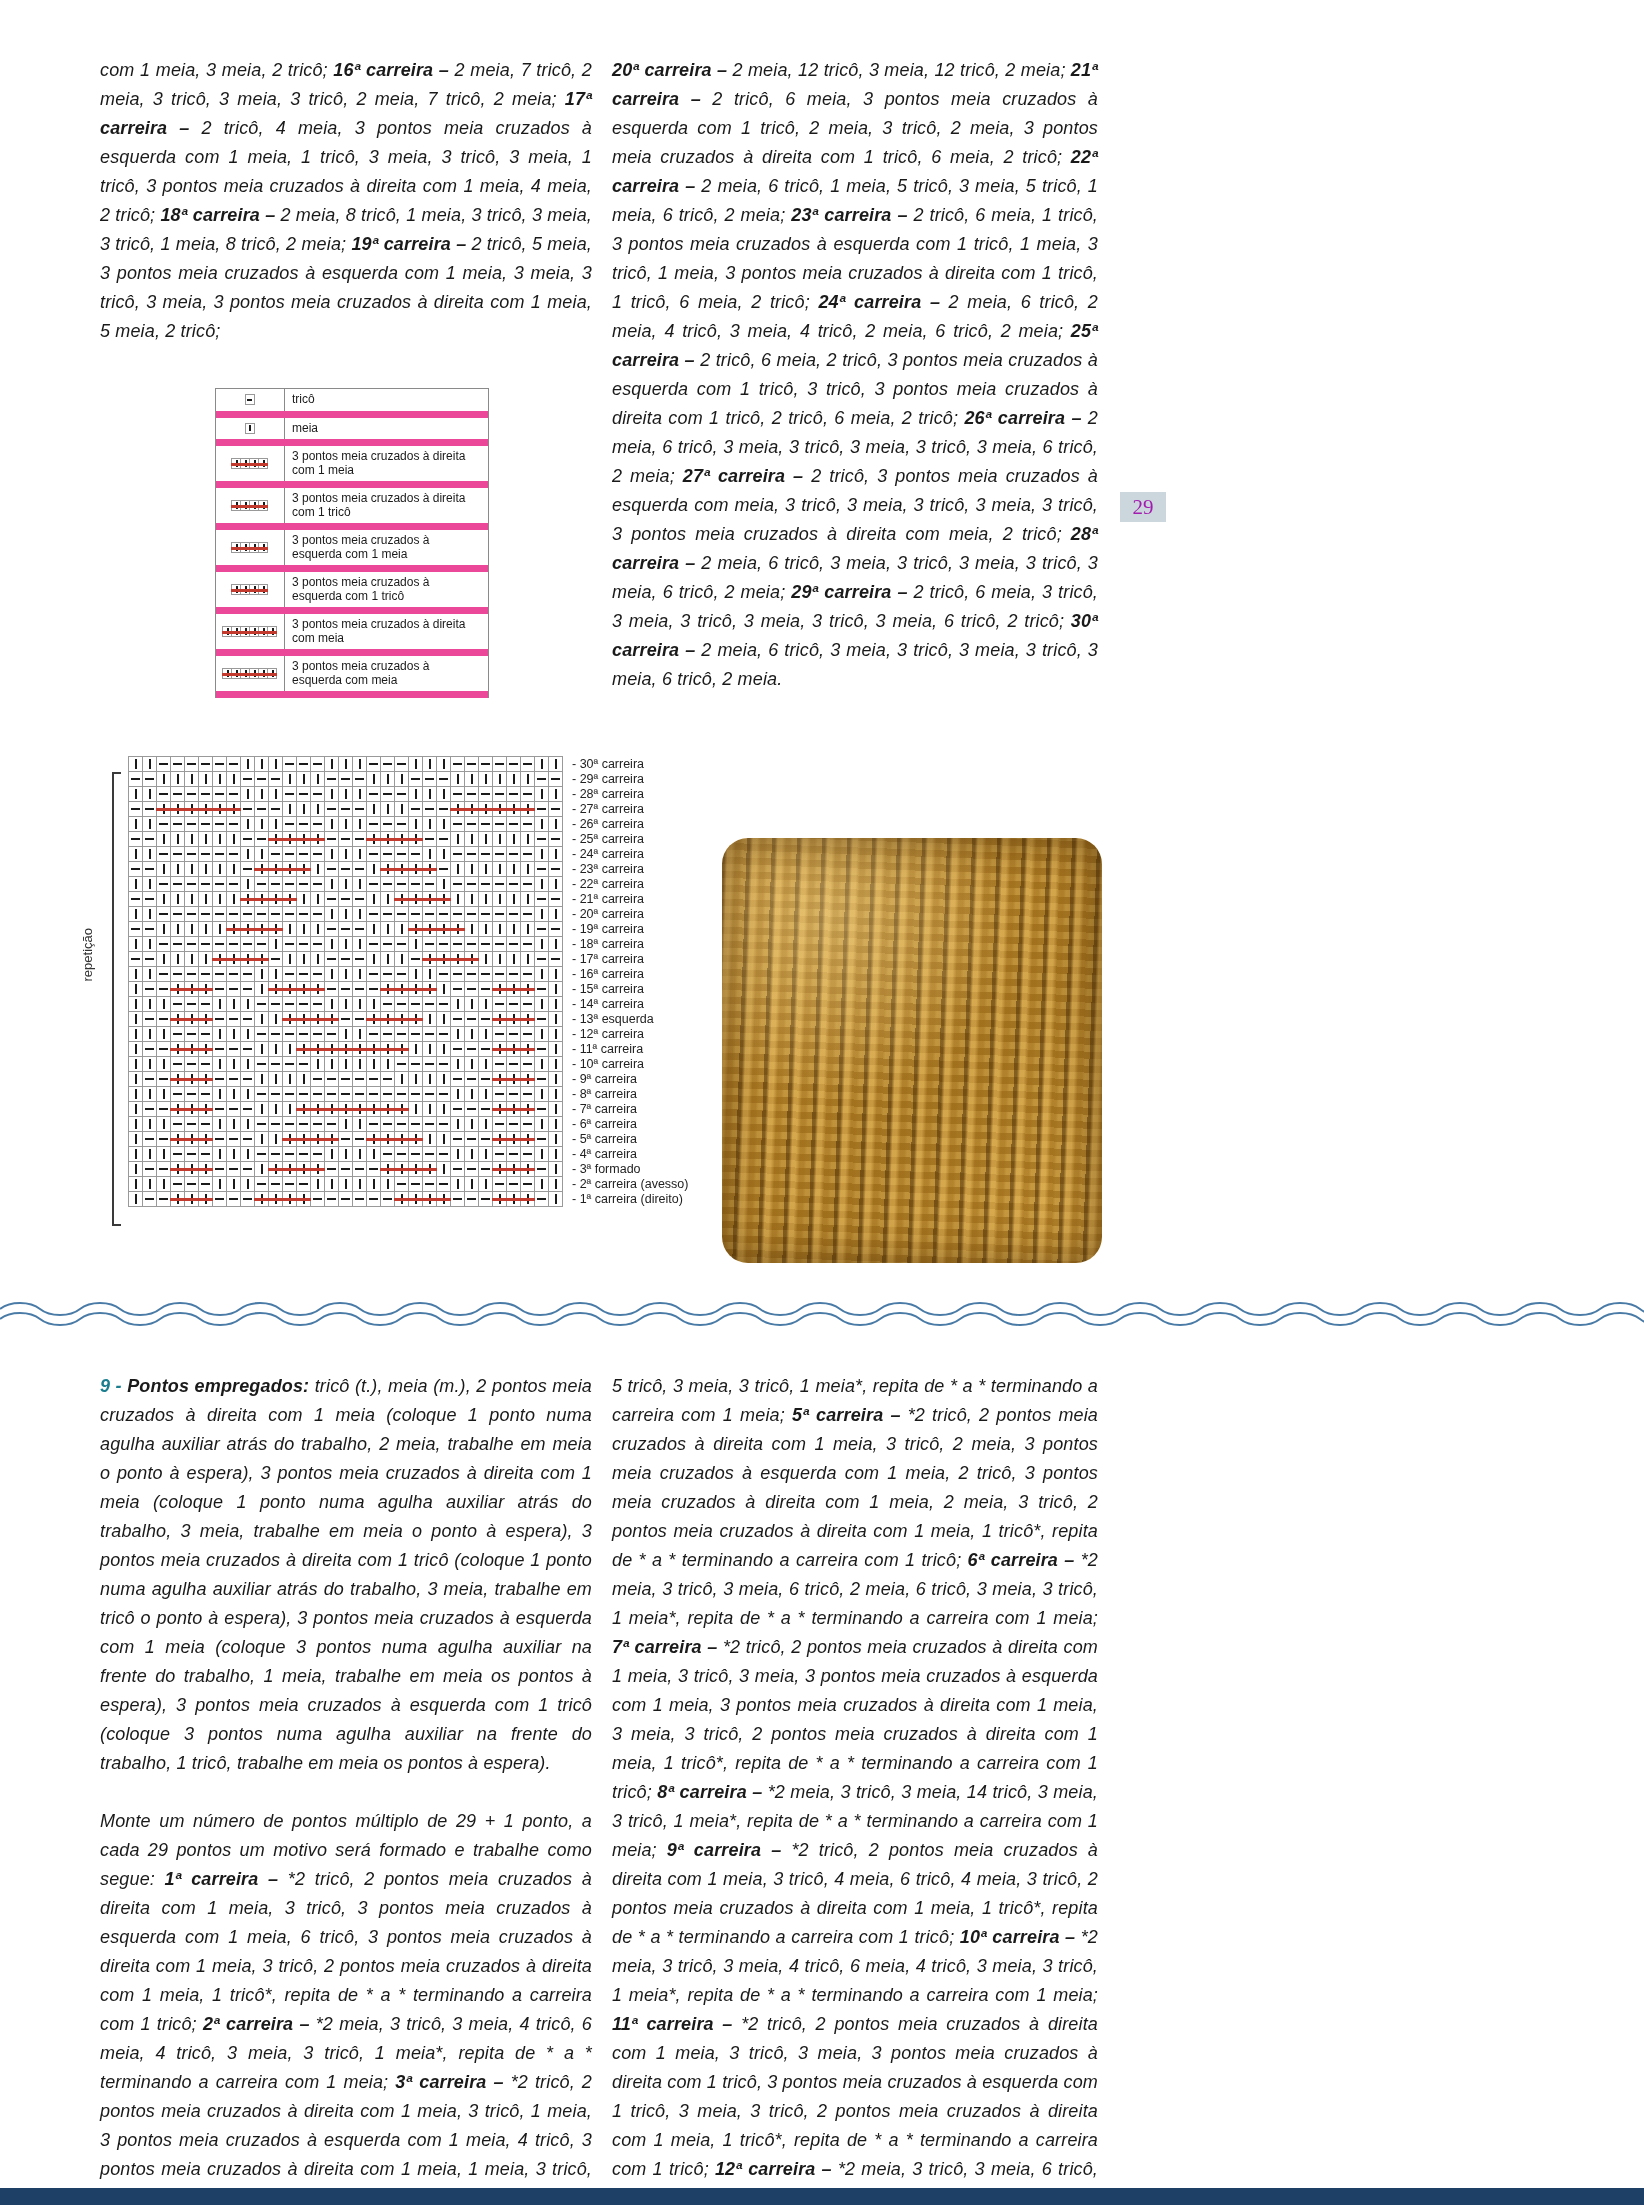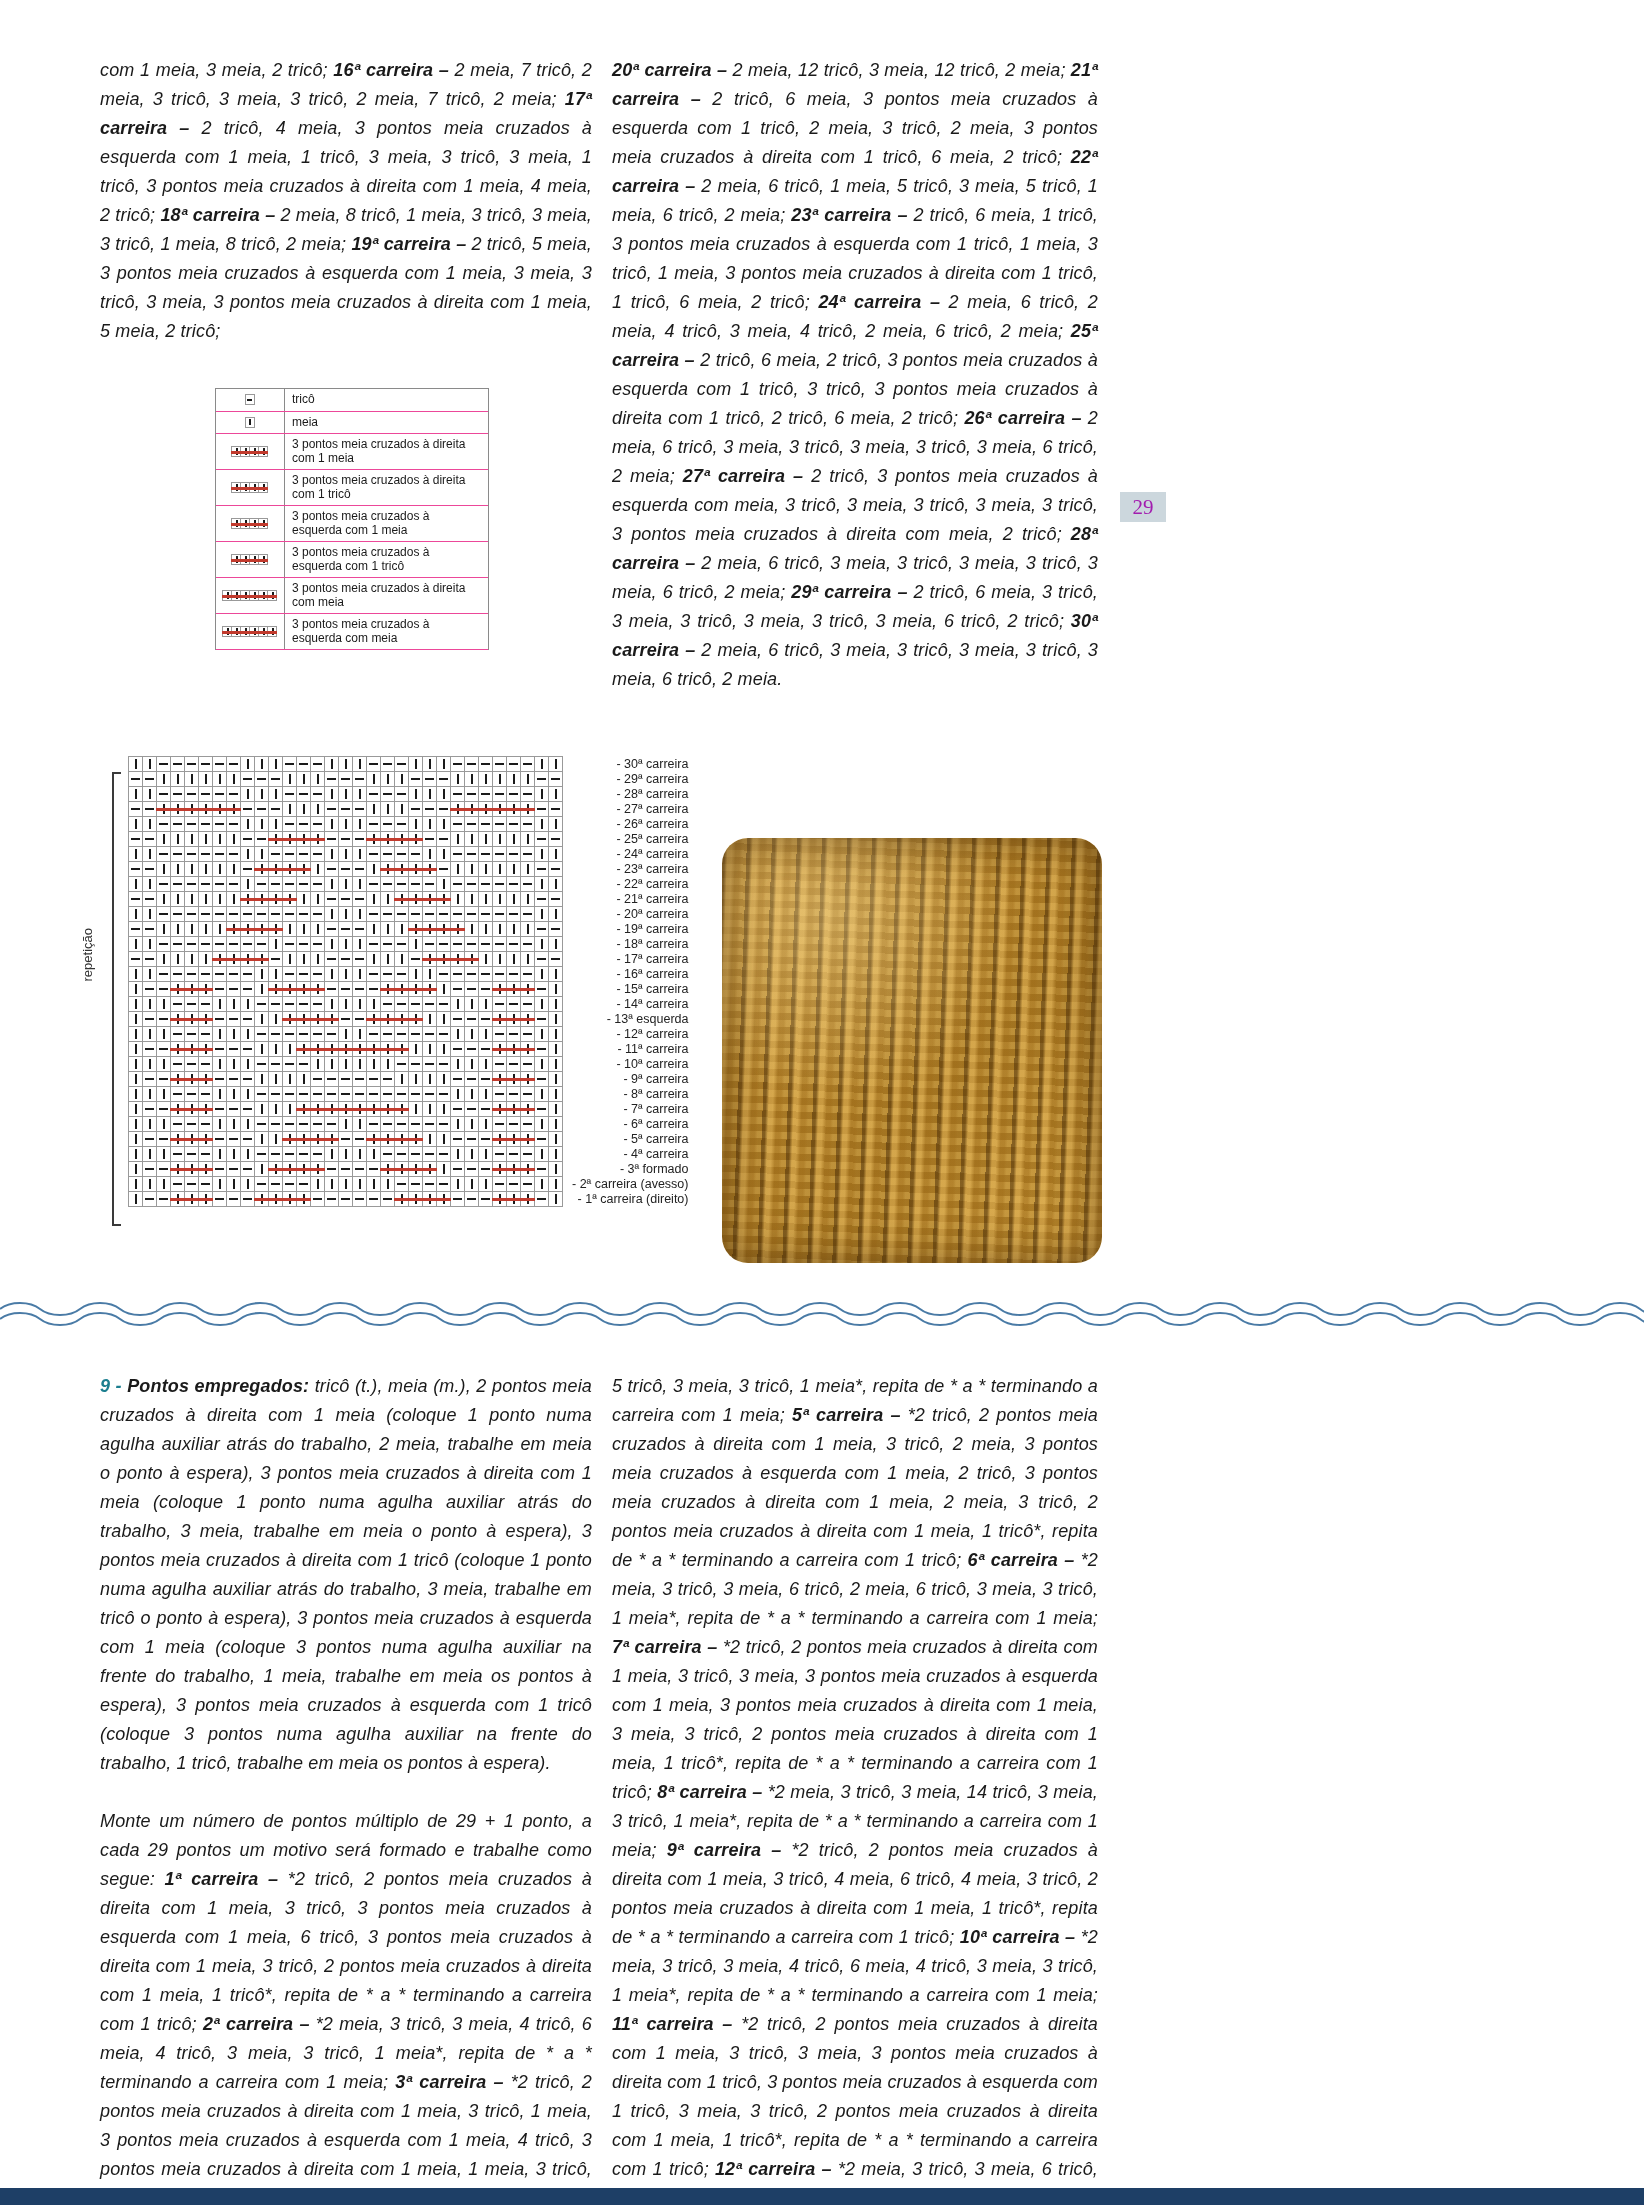--- a/index.html
+++ b/index.html
@@ -14,28 +14,28 @@
   .br{left:612px;top:1372px;width:486px;}
   .para + .para{margin-top:29px;}
 
   
   .pagenum{position:absolute;left:1120px;top:492px;width:46px;height:30px;background:#ccd7dd;
            display:flex;align-items:center;justify-content:center;
            font-family:"Liberation Serif",serif;font-size:21px;color:#a21caf;}
 
   
   .legend{position:absolute;left:215px;top:388px;width:272px;border:1px solid #8a8a8a;border-bottom:none;background:#fff;}
-  .lrow{display:flex;border-bottom:1px solid #ec4899;}
+  .lrow{display:flex;border-bottom:7px solid #ec4899;}
   .lsym{width:64px;border-right:1px solid #8a8a8a;display:flex;align-items:center;justify-content:center;padding:4px 2px;}
   .llab{flex:1;padding:4px 7px;font-size:12px;line-height:13.5px;display:flex;align-items:center;color:#1a1a1a;}
   .lsym .cell{width:10px;height:11px;}
 
   
   .chart{position:absolute;left:128px;top:756px;}
-  .crow{display:flex;align-items:center;justify-content:space-between;}
+  .crow{display:flex;align-items:center;}
   .crow + .crow{margin-top:-1px;}
   .cells{display:flex;}
   .cell{width:15px;height:16px;border:1px solid #999;margin-left:-1px;position:relative;background:#fff;box-sizing:border-box;}
   .cells .cell:first-child{margin-left:0;}
   .cell.dash::after{content:"";position:absolute;left:18%;right:18%;top:44%;height:2px;background:#1a1a1a;}
   .cell.bar::after{content:"";position:absolute;left:44%;top:16%;bottom:16%;width:2px;background:#1a1a1a;}
   .cell.red::after{content:"";position:absolute;left:44%;top:16%;bottom:16%;width:2px;background:#1a1a1a;}
   .cell.red::before{content:"";position:absolute;left:-1px;right:-1px;top:42%;height:3px;background:#c23b2e;z-index:2;}
   .rlabel{margin-left:9px;font-size:12.5px;white-space:nowrap;color:#222;}
   .rlabel::before{content:"- ";}

